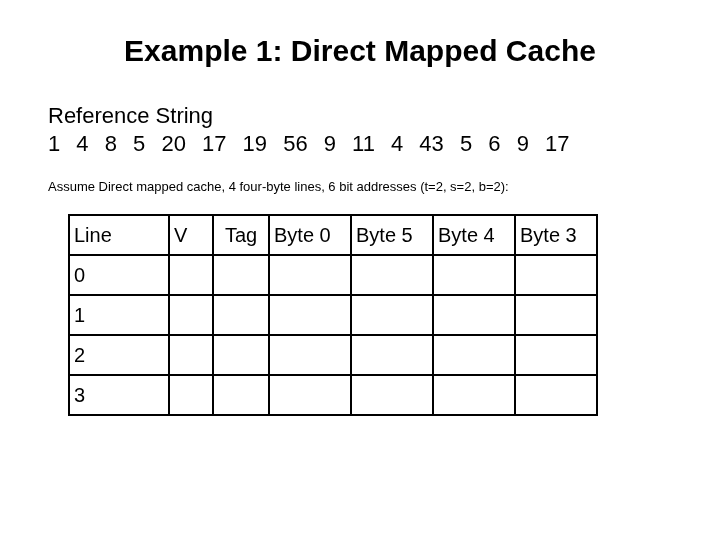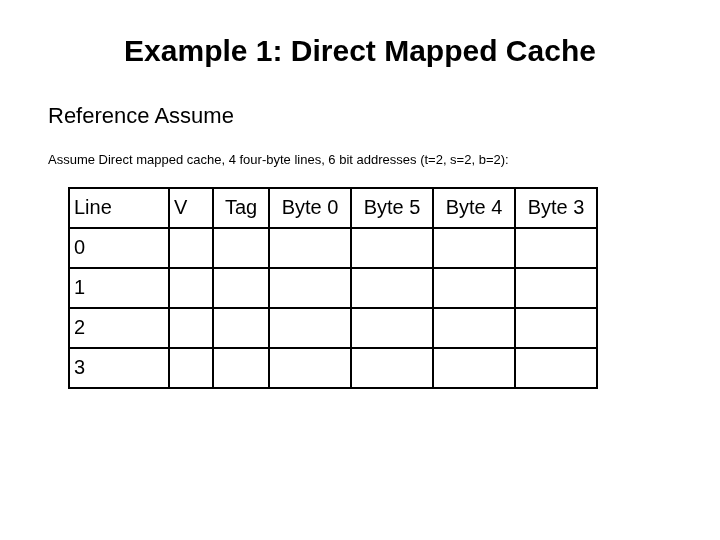--- a/index.html
+++ b/index.html
@@ -45,32 +45,33 @@
     .cache-table th, .cache-table td {
       border: 2px solid #000;
       padding: 6px 4px;
       text-align: left;
       font-weight: normal;
       height: 40px;
     }
     .cache-table .col-line { width: 100px; }
     .cache-table .col-v { width: 44px; }
     .cache-table .col-tag { width: 56px; text-align: center; }
-    .cache-table .col-byte { width: 82px; text-align: center; }
+    .cache-table .col-byte { width: 82px; }
     .cache-table thead td {
       font-weight: normal;
     }
   </style>
 </head>
 <body>
 
 <h1 class="title">Example 1: Direct Mapped Cache</h1>
 
 <div class="refstring-block">
-  <div class="refstring-label">Reference Assume</div>
+  <div class="refstring-label">Reference String</div>
+  <div class="refstring-values">1  4  8  5  20  17  19  56  9  11  4  43  5  6  9  17</div>
 </div>
 
 <div class="assumption">Assume Direct mapped cache, 4 four-byte lines, 6 bit addresses (t=2, s=2, b=2):</div>
 
 <table class="cache-table">
   <thead>
     <tr>
       <td class="col-line">Line</td>
       <td class="col-v">V</td>
       <td class="col-tag">Tag</td>

